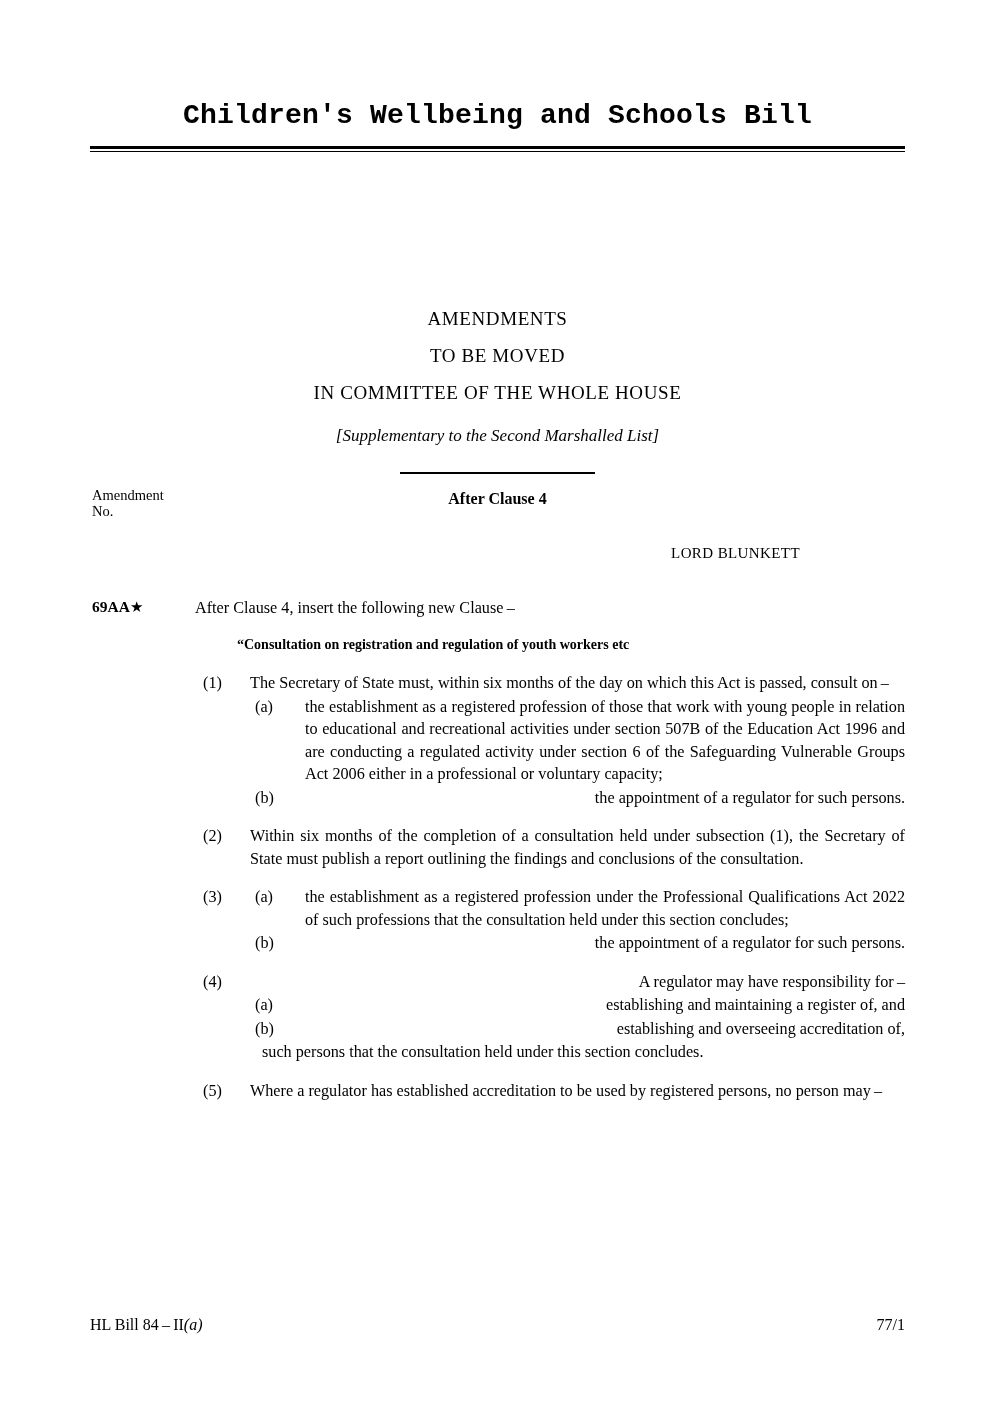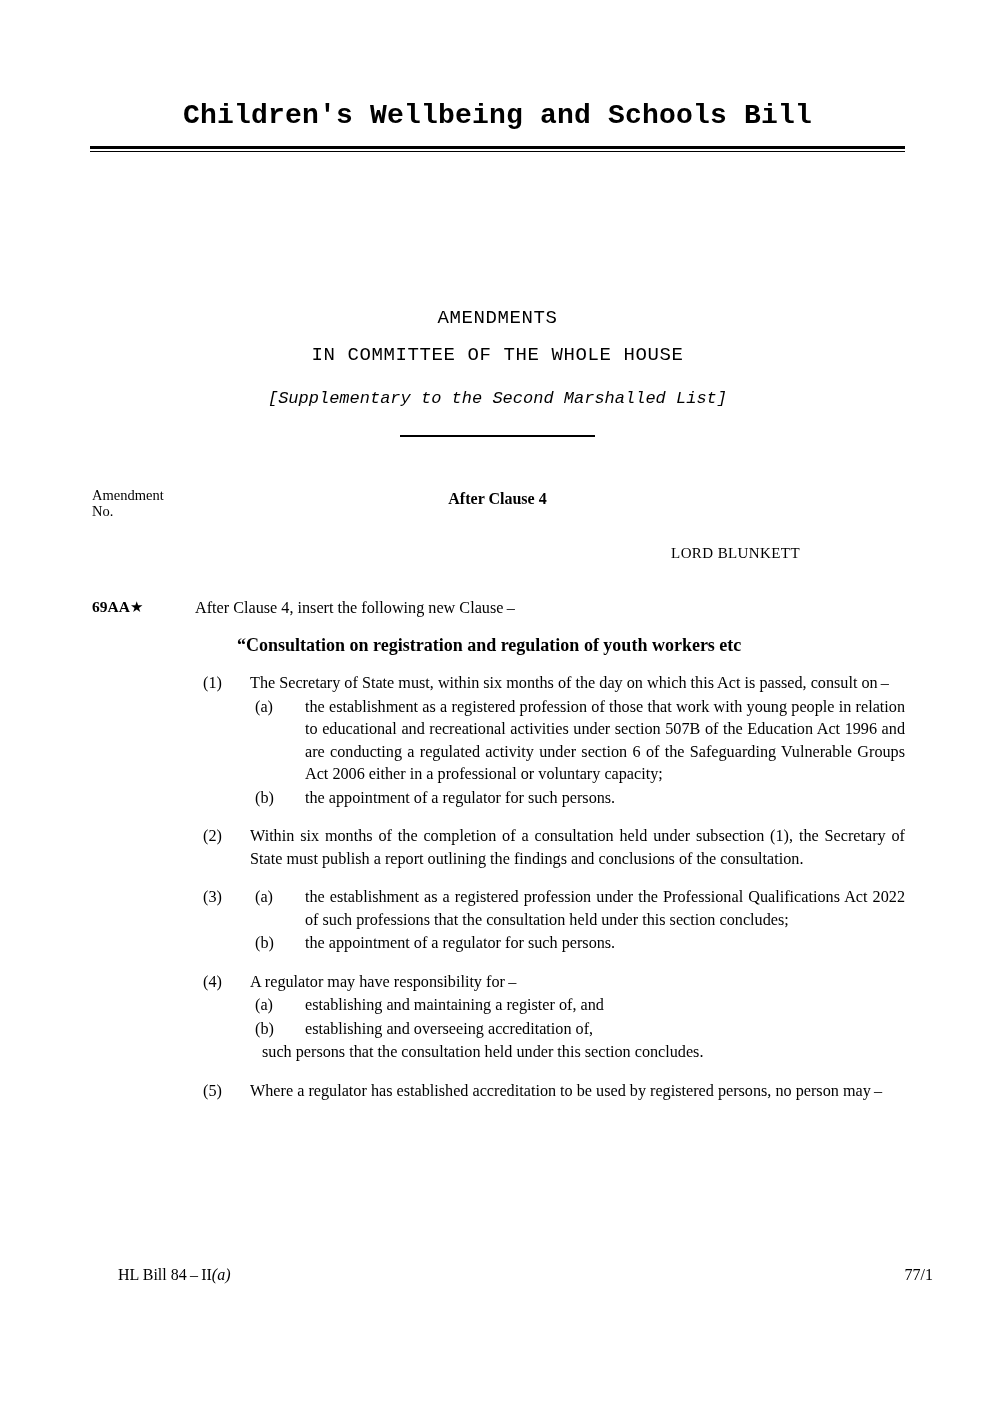--- a/index.html
+++ b/index.html
@@ -55,21 +55,20 @@
     background: #000;
   }
 
   
   .heading-block {
     position: absolute;
     left: 90px;
     top: 300px;
     width: 815px;
     text-align: center;
-    font-family: Liberation Mono, monospace;
   }
   .heading-line {
     font-size: 19px;
     line-height: 37px;
     letter-spacing: 0.6px;
   }
   .heading-sub {
     font-size: 17px;
     font-style: italic;
     line-height: 37px;
@@ -134,21 +133,21 @@
     line-height: 22.5px;
   }
   .lead-line {
     margin: 0;
     text-align: left;
   }
   .quoted-heading {
     margin: 14px 0 0 0;
     padding-left: 42px;
     font-weight: bold;
-    font-size: 18px;
+    font-size: 14px;
   }
 
   
   ol.subsections {
     list-style: none;
     margin: 16px 0 0 0;
     padding: 0;
   }
   ol.subsections > li {
     position: relative;
@@ -165,21 +164,21 @@
     width: 42px;
     text-align: left;
   }
   .sub-text {
     margin: 0;
     text-align: justify;
     text-justify: inter-word;
     hyphens: none;
   }
   .sub-text.nojust {
-    text-align: left;
+    text-align: right;
   }
 
   
   ol.paras {
     list-style: none;
     margin: 0;
     padding: 0;
   }
   ol.paras > li {
     position: relative;
@@ -192,27 +191,26 @@
   }
   .tail-line {
     margin: 1px 0 0 12px;
     text-align: left;
   }
 
   
   .footer {
     position: absolute;
     left: 90px;
-    top: 1266px;
+    top: 1316px;
     width: 815px;
     font-size: 16px;
     display: flex;
     justify-content: space-between;
     align-items: flex-start;
-    margin-left: 28px;
   }
   .footer-left i {
     font-style: italic;
   }
 </style>
 </head>
 <body>
 
 <div class="page">
 
@@ -220,20 +218,21 @@
     <h1 class="doc-title">Children's Wellbeing and Schools Bill</h1>
     <div class="rule-double">
       <div class="thick"></div>
       <div class="gap"></div>
       <div class="thin"></div>
     </div>
   </div>
 
   <div class="heading-block">
     <div class="heading-line">AMENDMENTS</div>
+    <div class="heading-line">TO BE MOVED</div>
     <div class="heading-line">IN COMMITTEE OF THE WHOLE HOUSE</div>
     <div class="heading-sub">[Supplementary to the Second Marshalled List]</div>
     <div class="rule-short"></div>
   </div>
 
   <div class="amend-no-label">
     <div>Amendment</div>
     <div>No.</div>
   </div>
 

